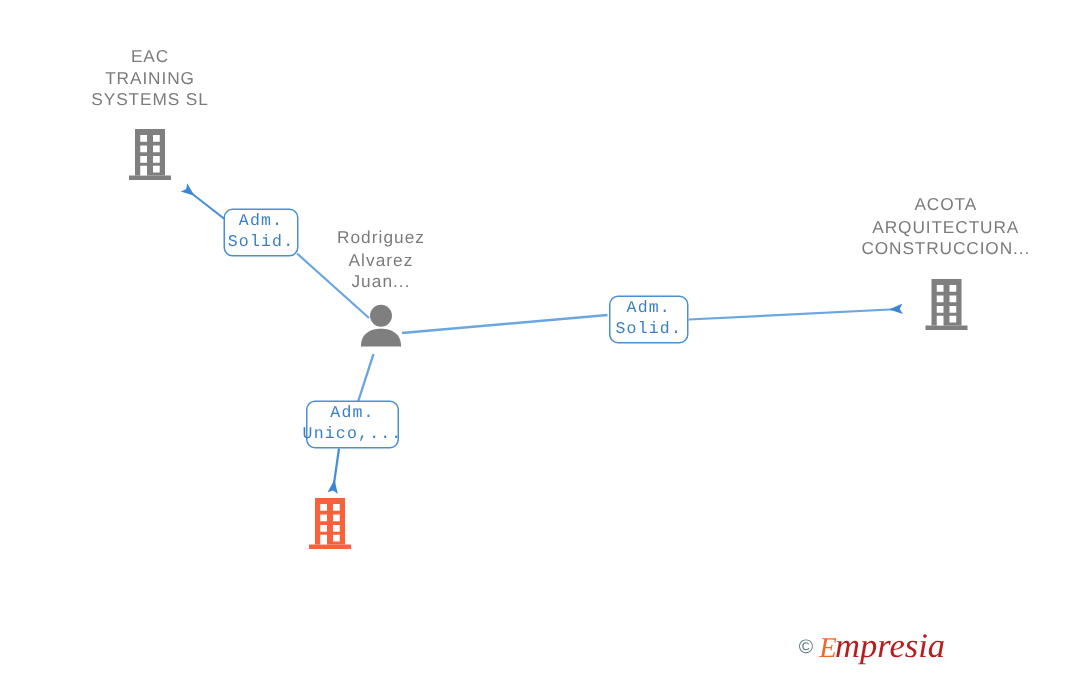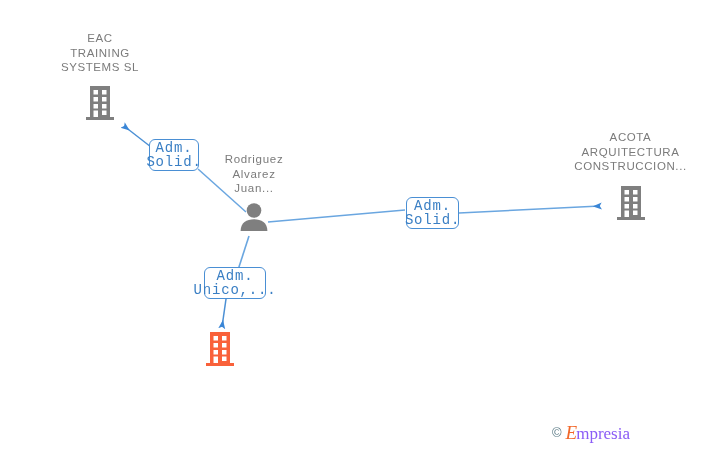--- a/index.html
+++ b/index.html
@@ -50,21 +50,21 @@
     align-items: center;
   }
   .rel-box {
     position: absolute;
     box-sizing: border-box;
     background: #ffffff;
     border: 1.4px solid #4a8fd4;
     border-radius: 6px;
     color: #3a7fc4;
     font-family: "Liberation Mono", "DejaVu Sans Mono", monospace;
-    font-size: 14px;
+    font-size: 11px;
     line-height: 14px;
     letter-spacing: 0.8px;
     display: flex;
     flex-direction: column;
     justify-content: center;
     align-items: center;
     white-space: pre-line;
     text-align: center;
     box-shadow: 0 0 0 0 rgba(0,0,0,0);
   }
@@ -85,22 +85,23 @@
   .wm-e {
     font-family: "Liberation Serif", serif;
     font-style: italic;
     font-size: 19px;
     color: #f2682a;
     line-height: 1;
     margin-right: -1px;
   }
   .wm-rest {
     font-family: "Liberation Serif", serif;
-    font-size: 17px;
-    color: #8b5cf6;
+    font-style: italic;
+    font-size: 23px;
+    color: #b91c1c;
     line-height: 1;
   }
 </style>
 </head>
 <body>
 
 <div id="graph-canvas">
 
   <svg class="edges-layer" viewBox="0 0 728 450" width="728" height="450" xmlns="http://www.w3.org/2000/svg">
     <defs>

